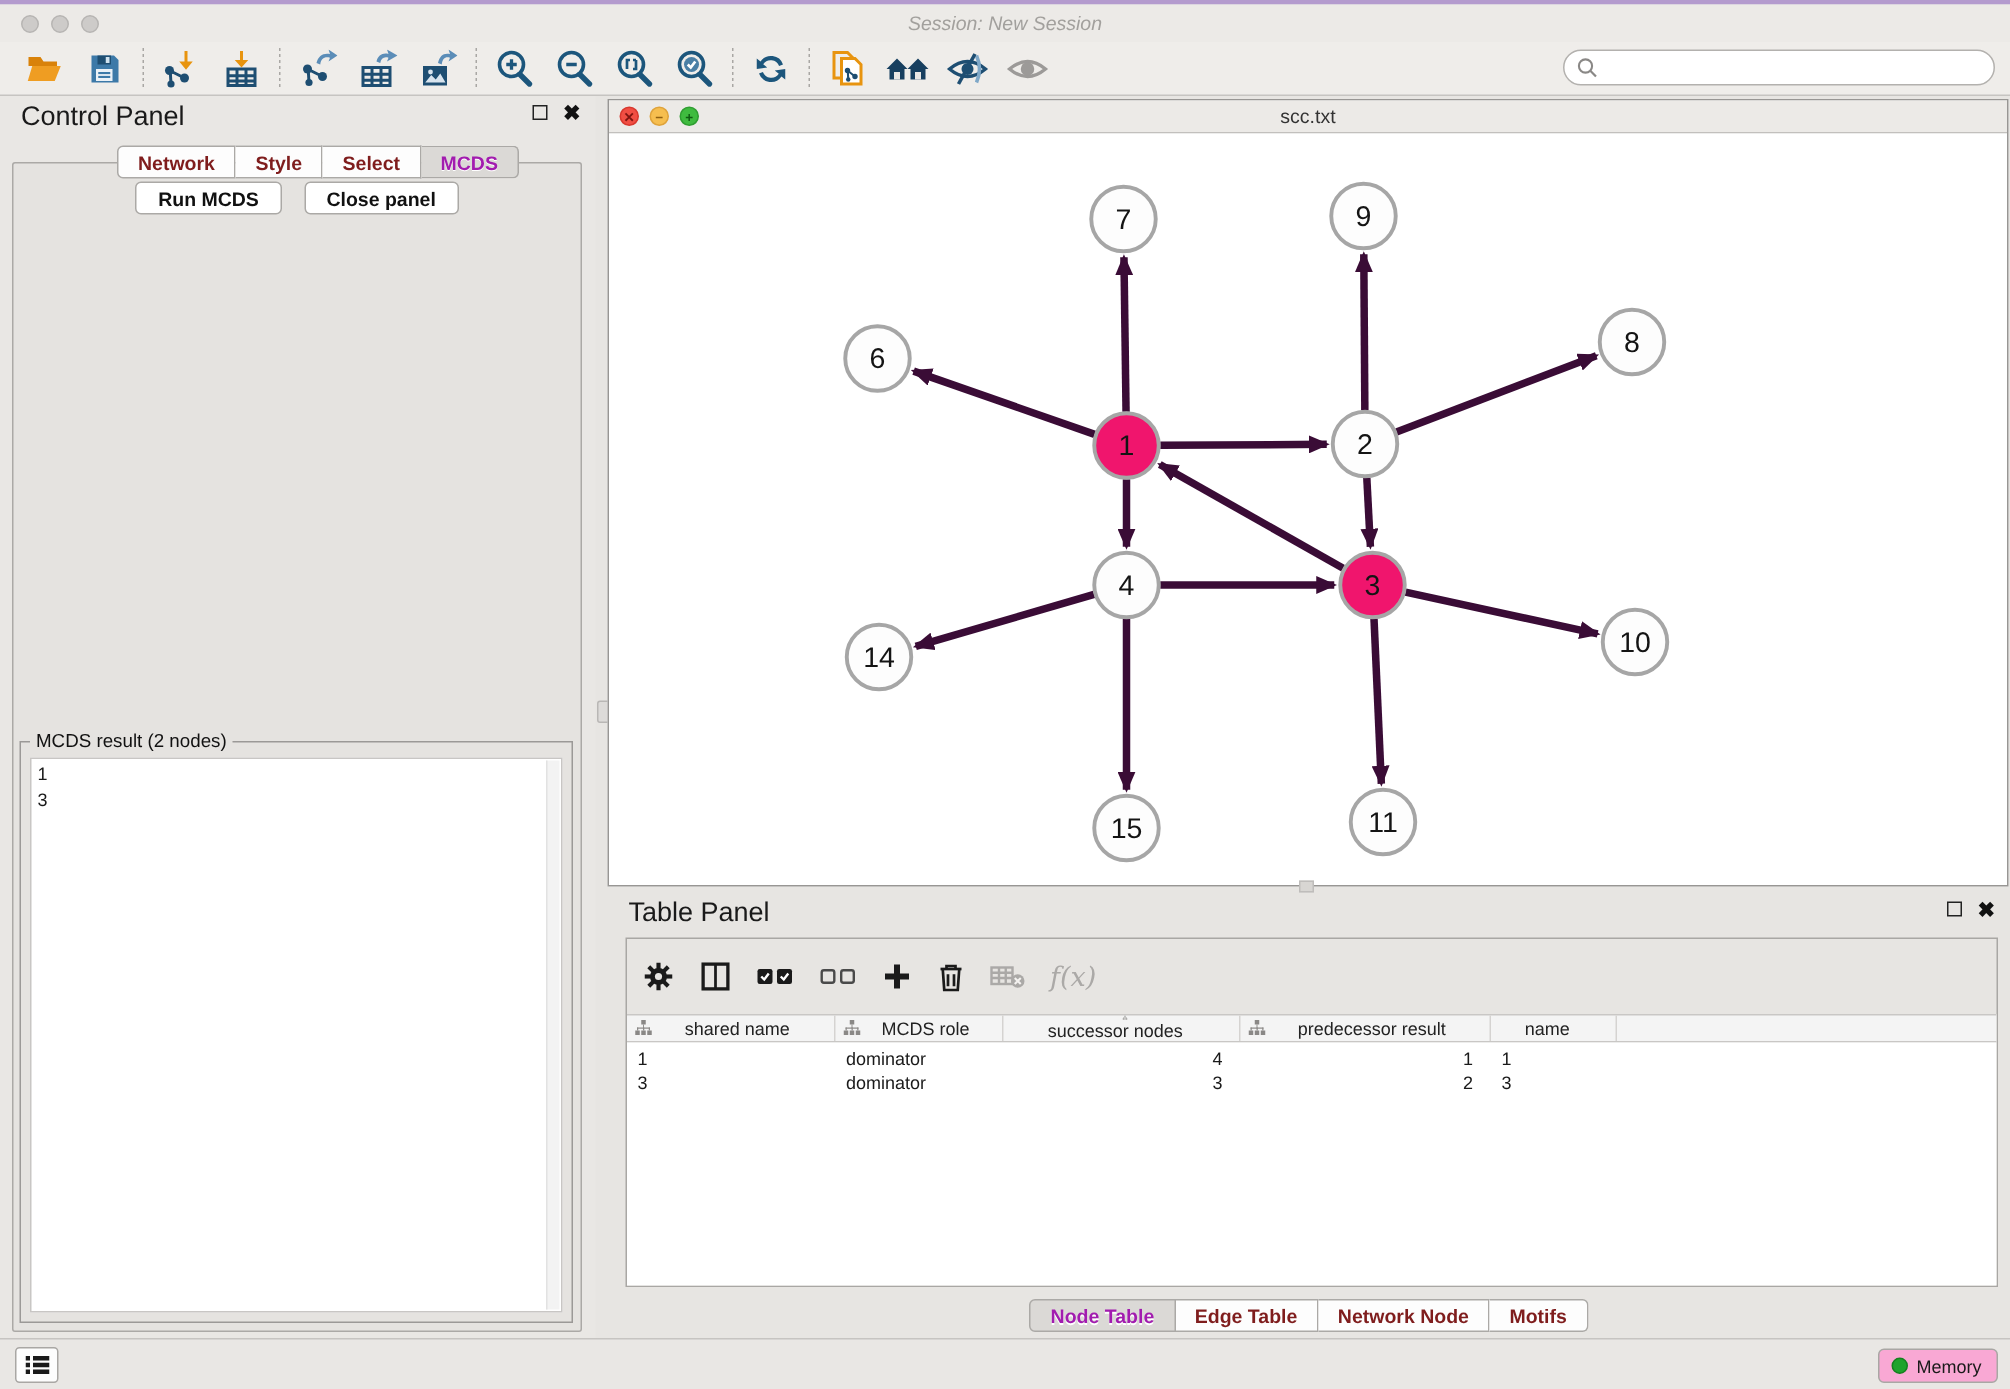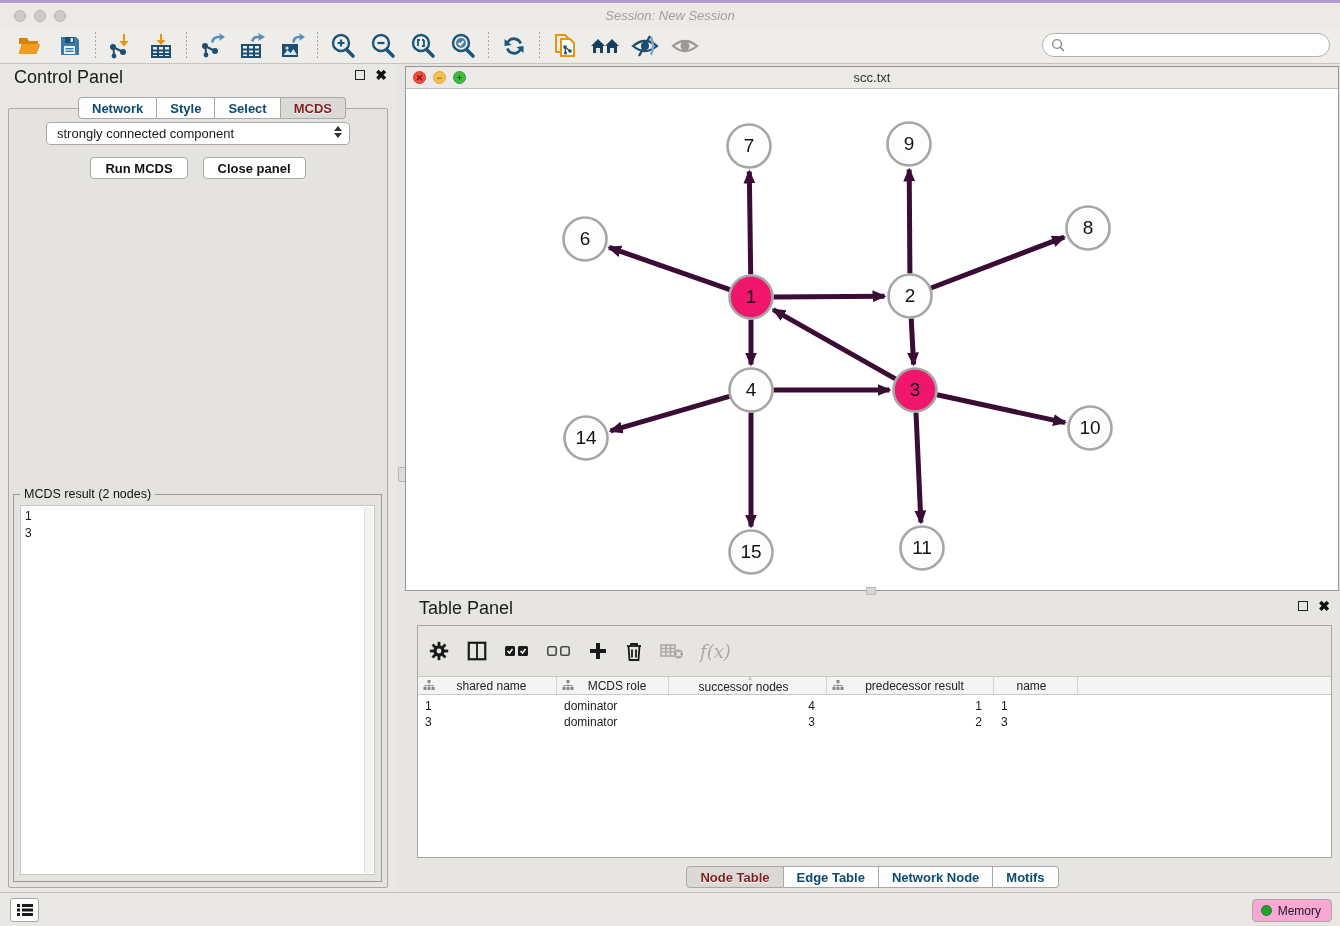--- a/index.html
+++ b/index.html
@@ -24,24 +24,24 @@
   .search-box { position:absolute; right:10px; top:5px; width:288px; height:24px; background:#FFFFFF; border:1px solid #B3B1AE; border-radius:12px; display:flex; align-items:center; padding-left:8px; }
   .search-box input { border:none; outline:none; flex:1; font-size:12px; background:transparent; margin-left:5px; }
   
   .control-panel { position:absolute; left:0; top:64px; width:397px; bottom:34px; background:#E9E7E4; }
   .panel-header { position:relative; height:26px; display:flex; align-items:center; }
   .panel-title { margin-left:14px; font-size:18px; color:#1A1A1A; }
   .panel-header-icons { position:absolute; right:10px; top:5px; display:flex; gap:10px; align-items:center; }
   .float-icon { width:10px; height:10px; border:1.5px solid #222; cursor:pointer; }
   .close-icon { font-size:14px; font-weight:bold; color:#111; line-height:12px; cursor:pointer; }
   .ptab-row { position:absolute; display:flex; z-index:3; }
-  .ptab { height:22px; padding:0 13px; display:flex; align-items:center; background:#FDFDFD; border:1px solid #ABA9A6; border-left:none; font-size:13px; font-weight:600; color:#0c4a6e; cursor:pointer; white-space:nowrap; }
+  .ptab { height:22px; padding:0 13px; display:flex; align-items:center; background:#FDFDFD; border:1px solid #ABA9A6; border-left:none; font-size:13px; font-weight:600; color:#7f1d1d; cursor:pointer; white-space:nowrap; }
   .ptab:first-child { border-left:1px solid #ABA9A6; border-radius:4px 0 0 4px; }
   .ptab:last-child { border-radius:0 4px 4px 0; }
-  .ptab.sel { background:#DBD9D6; color:#7f1d1d; text-shadow:0 1px 0 #fff; }
+  .ptab.sel { background:#DBD9D6; color:#a21caf; text-shadow:0 1px 0 #fff; }
   .cp-tabs { left:78px; top:33px; }
   .cp-content { position:absolute; left:8px; right:9px; top:44px; bottom:4px; background:#E5E3E0; border:1px solid #ABA9A6; border-radius:2px; }
   .opt-label { margin-top:28px; text-align:center; font-size:13px; font-weight:600; color:#111; }
   .criterion-select { position:relative; margin:13px 37px 0 37px; height:23px; background:#FFFFFF; border:1px solid #ABA9A6; border-radius:4px; display:flex; align-items:center; padding-left:10px; font-size:13px; cursor:pointer; }
   .stepper { position:absolute; right:7px; top:3px; display:flex; flex-direction:column; gap:2px; }
   .stepper .up { width:0; height:0; border-left:4px solid transparent; border-right:4px solid transparent; border-bottom:5px solid #333; }
   .stepper .down { width:0; height:0; border-left:4px solid transparent; border-right:4px solid transparent; border-top:5px solid #333; }
   .btn-row { margin-top:12px; display:flex; justify-content:center; gap:15px; }
   .mac-btn { height:22px; padding:0 14px; background:#FFFFFF; border:1px solid #ABA9A6; border-radius:4px; font-size:13px; font-weight:600; color:#111; display:flex; align-items:center; cursor:pointer; }
   .result-group { position:absolute; left:4px; right:5px; top:385px; bottom:5px; border:1px solid #9B9997; }
@@ -246,27 +246,20 @@
       <span class="close-icon">✖</span>
     </span>
   </div>
   <div class="ptab-row cp-tabs">
       <span class="ptab">Network</span>
       <span class="ptab">Style</span>
       <span class="ptab">Select</span>
       <span class="ptab sel">MCDS</span>
     </div>
   <div class="cp-content">
-    <div class="criterion-select">
-      <span>strongly connected component</span>
-      <span class="stepper">
-          <span class="up"></span>
-          <span class="down"></span>
-        </span>
-    </div>
     <div class="btn-row">
       <span class="mac-btn">Run MCDS</span>
       <span class="mac-btn">Close panel</span>
     </div>
     <div class="result-group">
       <span class="result-label">MCDS result (2 nodes)</span>
       <div class="result-area">
         <div id="result-lines">
             <div>1</div>
             <div>3</div>

